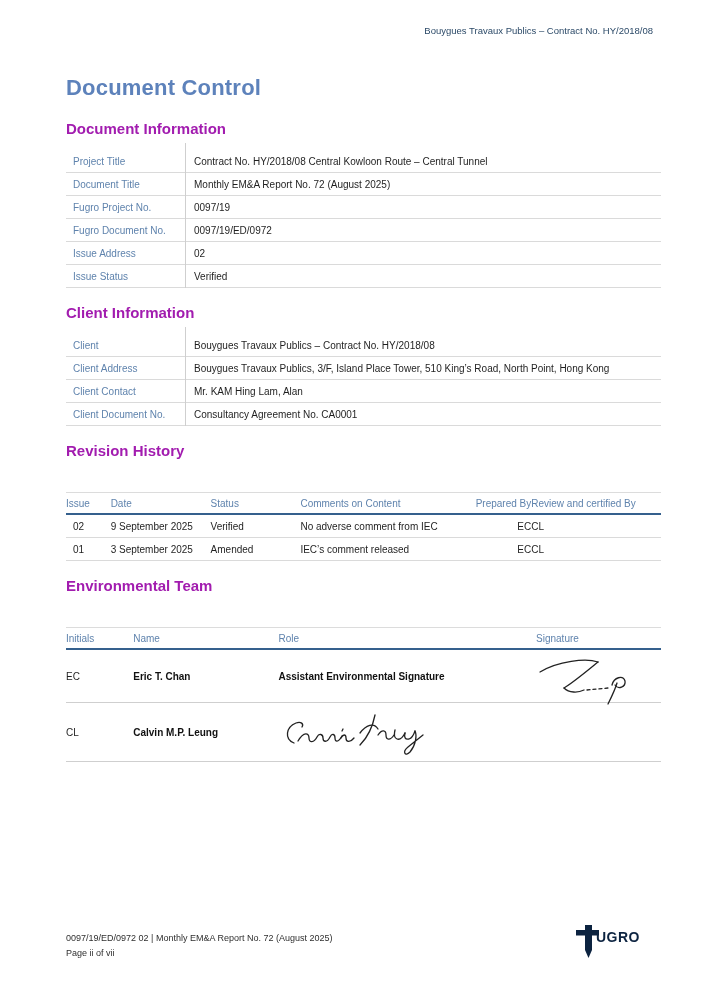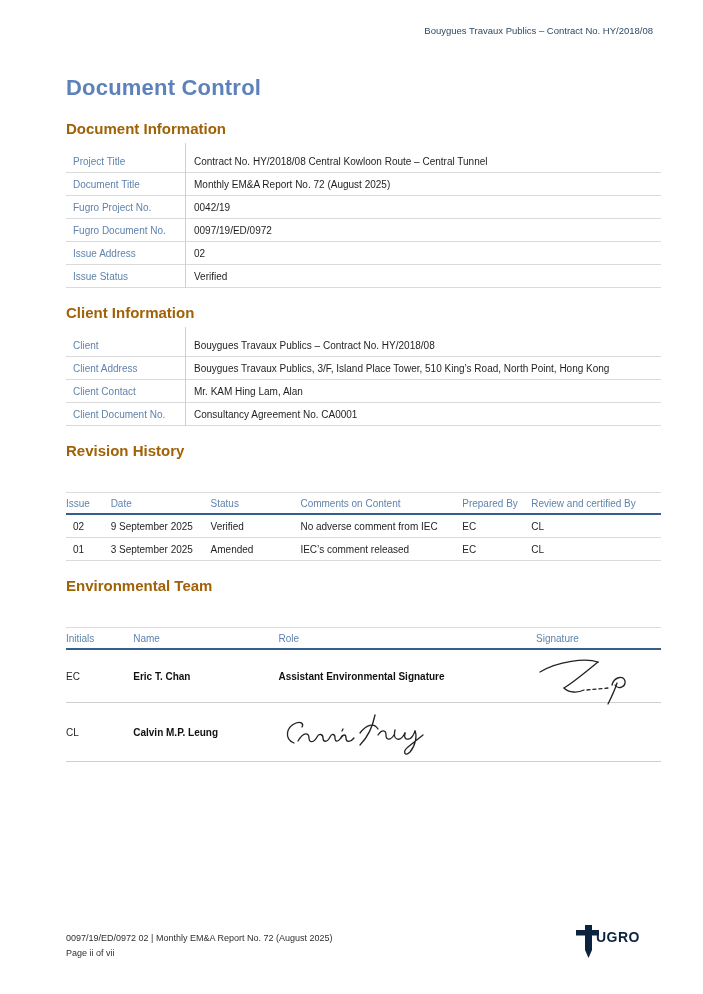--- a/index.html
+++ b/index.html
@@ -11,21 +11,21 @@
     padding-top:25px;margin-right:50px;text-align:right;
     font-size:9.5px;color:#2c4a68;
   }
   .content{margin-left:66px;width:595px;}
   h1.doc-title{
     margin:40px 0 0 0;font-size:22px;line-height:1.1;
     color:#5d82bb;font-weight:700;letter-spacing:0.2px;
   }
   h2.section-heading{
     margin:16px 0 0 0;font-size:15px;line-height:1.2;
-    color:#a16207;font-weight:700;
+    color:#a21caf;font-weight:700;
   }
   
   .kv{position:relative;margin-top:12px;}
   .kv-vline{position:absolute;left:119px;top:-7px;bottom:0;width:1px;background:#cfcfcf;}
   .kv-row{display:flex;align-items:center;height:22px;border-bottom:1px solid #dadada;}
   .kv-label{width:119px;box-sizing:border-box;padding-left:7px;font-size:10px;color:#5f83ad;}
   .kv-value{flex:1;padding-left:9px;font-size:10px;color:#1f1f1f;}
   
   .grid-table{margin-top:12px;}
   .grid-header{
@@ -33,21 +33,21 @@
     border-top:1px solid #dcdcdc;border-bottom:2px solid #35608d;margin-top:32px;
   }
   .grid-row{
     display:flex;align-items:center;height:22px;font-size:10px;color:#1f1f1f;
     border-bottom:1px solid #dadada;
   }
   .c-issue{width:7.5%;box-sizing:border-box;}
   .c-date{width:16.8%;}
   .c-status{width:15.1%;}
   .c-comments{width:27.2%;}
-  .c-prepared{width:11.6%;}
+  .c-prepared{width:11.6%;text-align:right;}
   .c-review{width:21.8%;}
   .grid-row .c-issue{padding-left:7px;}
   
   .env-row{
     display:flex;align-items:center;height:52px;font-size:10px;color:#1f1f1f;
     border-bottom:1px solid #cfcfcf;
   }
   .e-initials{width:11.3%;}
   .e-name{width:24.4%;font-weight:bold;color:#111;}
   .e-role{width:43.3%;font-weight:bold;color:#111;}
@@ -75,21 +75,21 @@
     <div class="kv-row">
       <div class="kv-label">Project Title</div>
       <div class="kv-value">Contract No. HY/2018/08 Central Kowloon Route – Central Tunnel</div>
     </div>
     <div class="kv-row">
       <div class="kv-label">Document Title</div>
       <div class="kv-value">Monthly EM&amp;A Report No. 72 (August 2025)</div>
     </div>
     <div class="kv-row">
       <div class="kv-label">Fugro Project No.</div>
-      <div class="kv-value">0042/19</div>
+      <div class="kv-value">0097/19</div>
     </div>
     <div class="kv-row">
       <div class="kv-label">Fugro Document No.</div>
       <div class="kv-value">0097/19/ED/0972</div>
     </div>
     <div class="kv-row">
       <div class="kv-label">Issue Address</div>
       <div class="kv-value">02</div>
     </div>
     <div class="kv-row">

